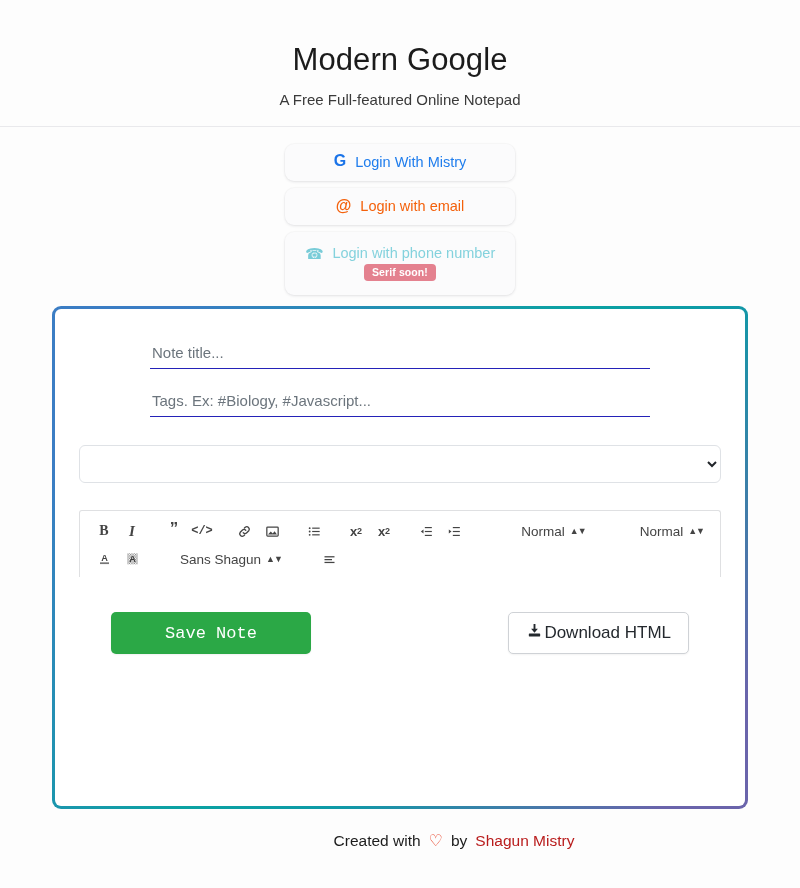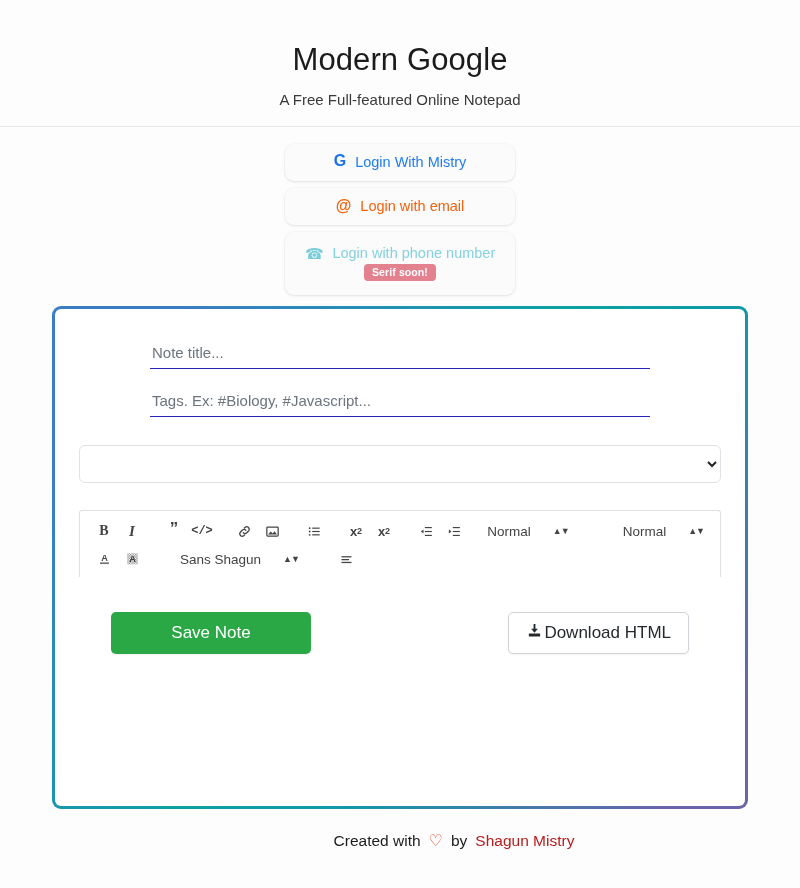--- a/index.html
+++ b/index.html
@@ -155,21 +155,21 @@
   }
   .ql-fmt svg { display: block; }
   .ql-gap { width: 14px; height: 1px; }
   .ql-bold   { font-weight: 700; font-size: 14px; font-family: "Liberation Serif", serif;}
   .ql-italic { font-style: italic; font-weight: 600; font-size: 15px; font-family: "Liberation Serif", serif;}
   .ql-quote  { font-weight: 700; font-size: 17px; position: relative; top: -3px; }
   .ql-code   { font-family: "Liberation Mono", monospace; font-weight: 700; font-size: 12px; }
   .ql-sub, .ql-sup { font-size: 13px; font-weight: 600; color: #444; }
   .ql-sub sub, .ql-sup sup { font-size: 9px; }
   .ql-picker {
-    display: inline-flex; align-items: center; gap: 22px;
+    display: inline-flex; align-items: center; gap: 5px;
     font-size: 13.5px; color: #444; cursor: pointer;
     padding: 0 6px; height: 24px; white-space: nowrap;
   }
   .ql-caret { font-size: 9px; line-height: 1; letter-spacing: -1px; }
   .spacer-h { flex: 1 1 auto; }
 
   .ql-editor-area {
     border: 1px solid #dfe0e2;
     border-radius: 0 0 3px 3px;
     height: 43px;
@@ -188,21 +188,21 @@
     margin-top: 35px;
     padding: 0 32px;
   }
   .btn-save {
     background: #2ba846;
     color: #fff;
     border: none;
     border-radius: 5px;
     width: 200px; height: 42px;
     font-size: 17px;
-    font-family: Liberation Sans, sans-serif;
+    font-family: Liberation Mono, monospace;
     cursor: pointer;
     box-shadow: 0 1px 2px rgba(0,0,0,.06);
   }
   .btn-download {
     margin-left: auto;
     background: #fff;
     color: #24292e;
     border: 1px solid #cfd2d6;
     border-radius: 5px;
     height: 42px;

